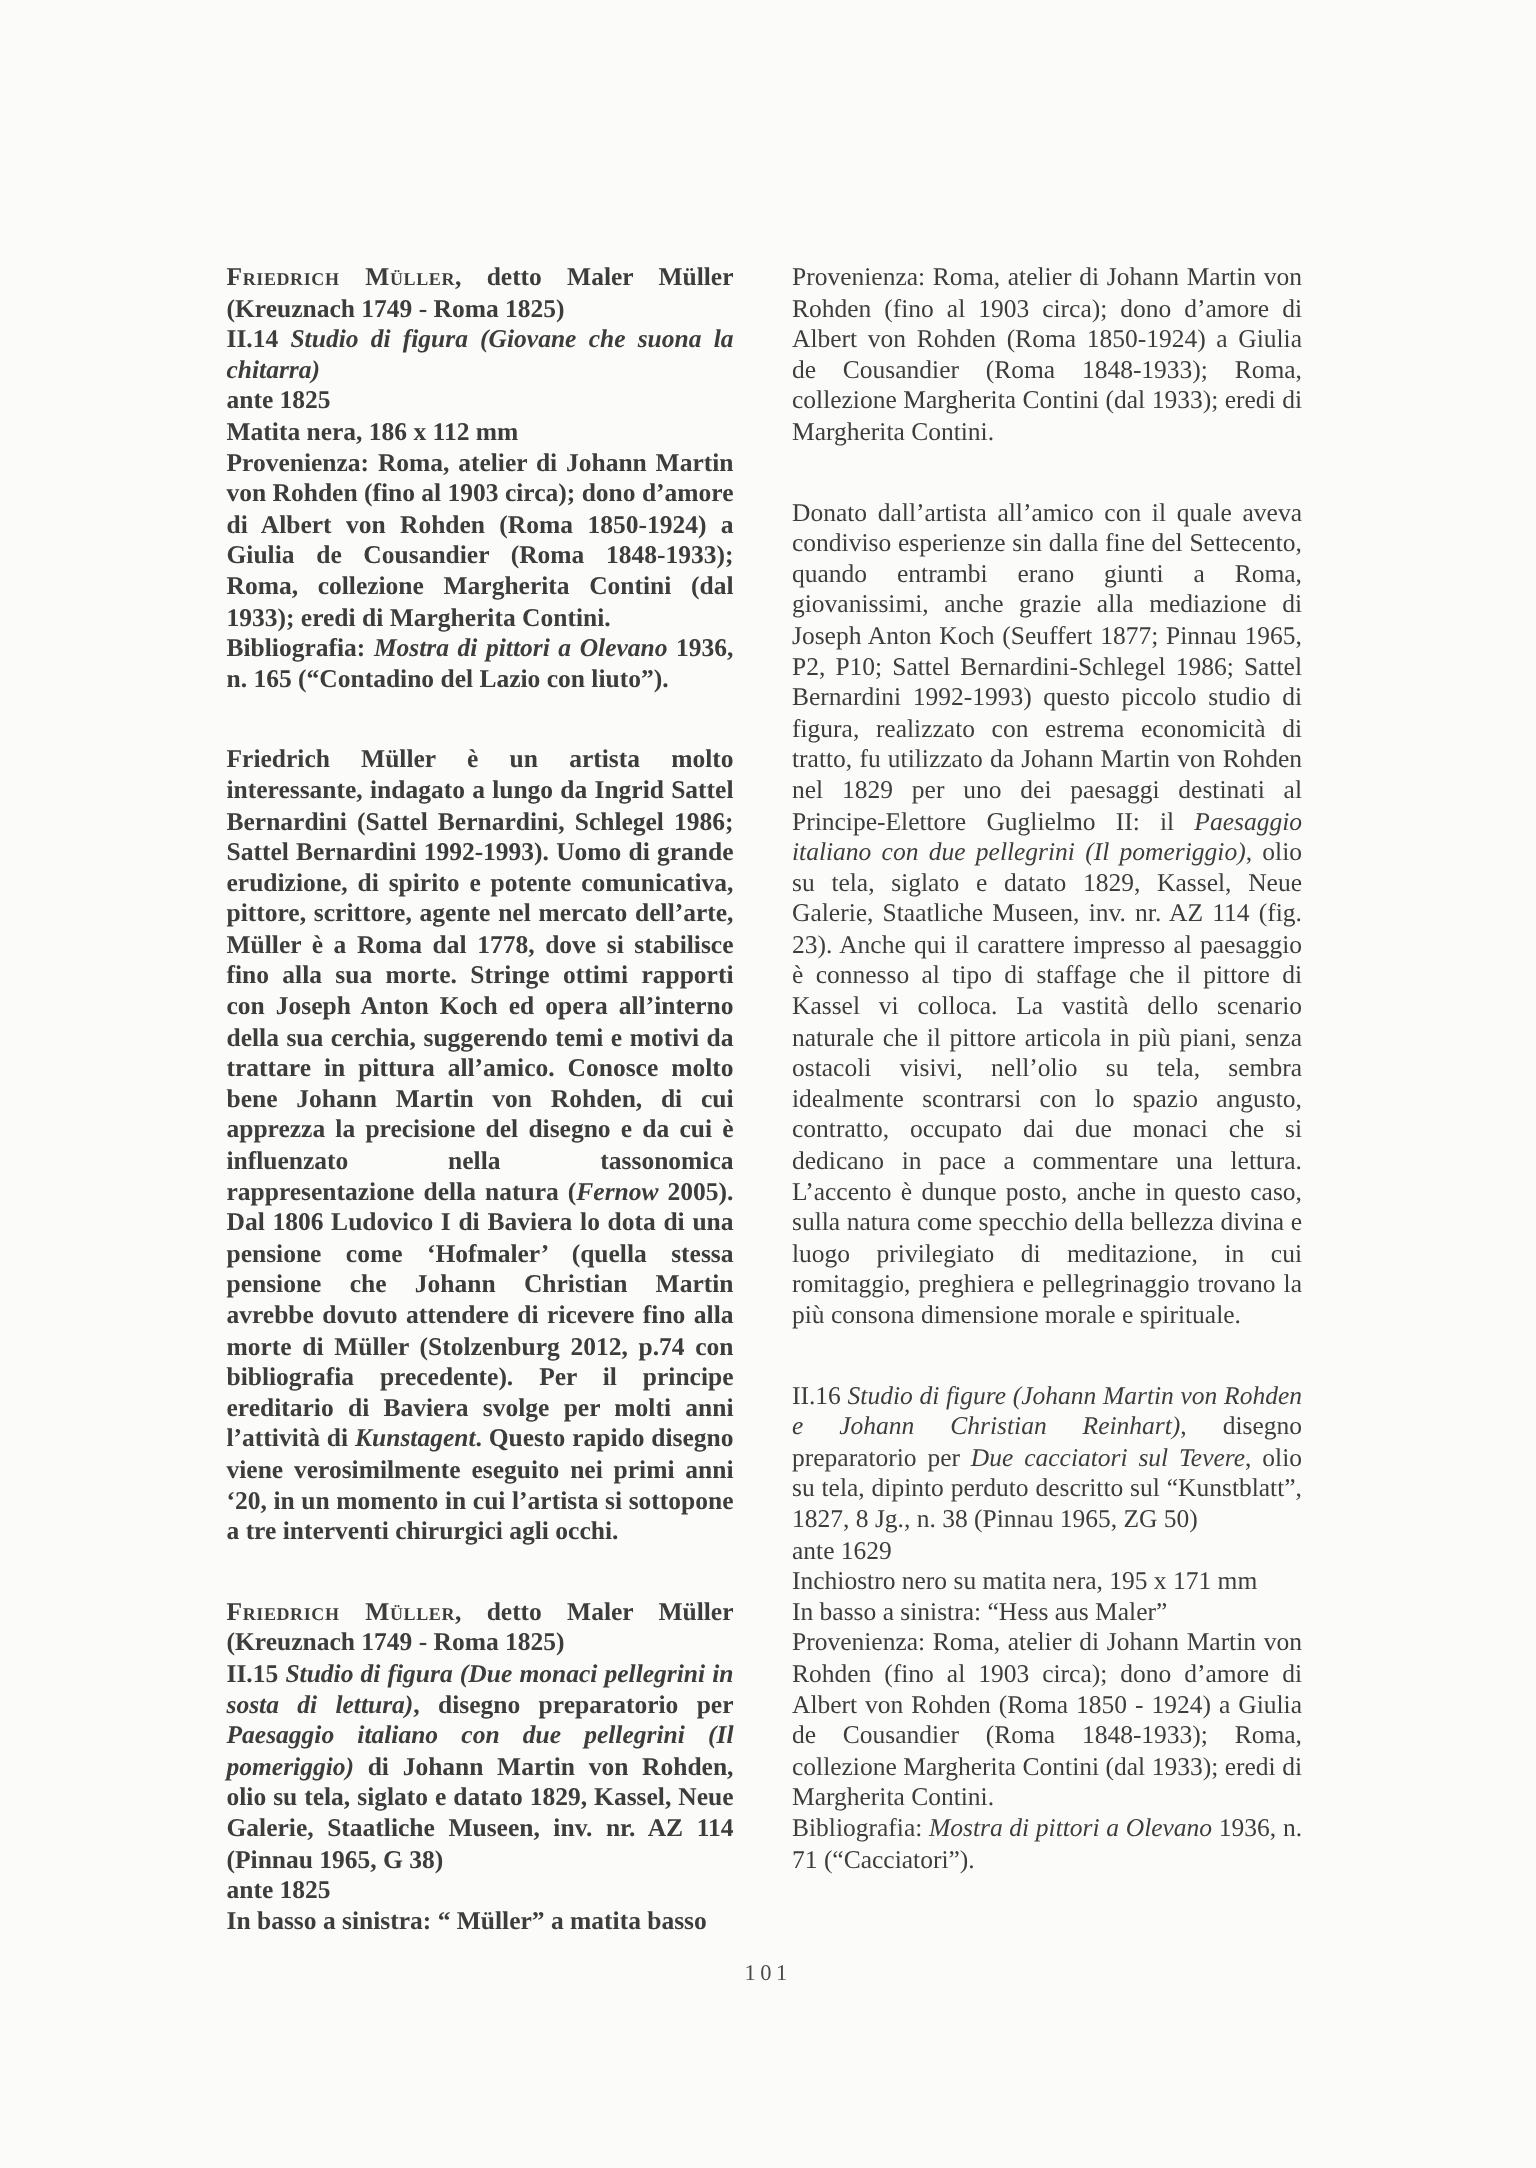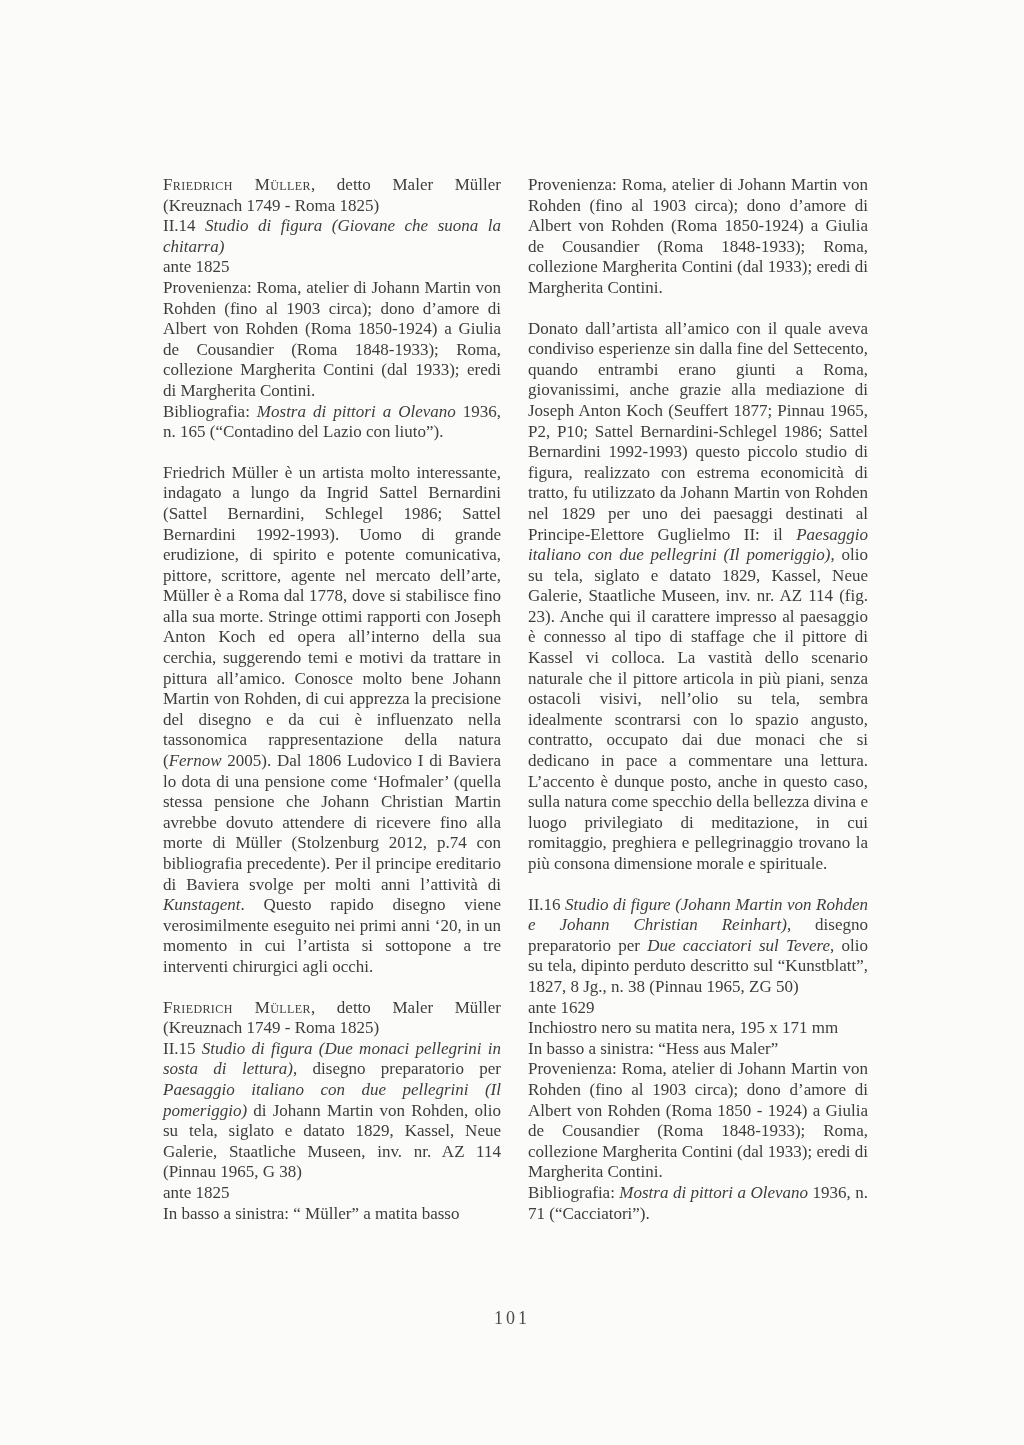--- a/index.html
+++ b/index.html
@@ -15,51 +15,52 @@
     font-family: "Liberation Serif", "DejaVu Serif", serif;
     color: #3d3d3d;
     overflow: hidden;
   }
   .column {
     position: absolute;
     top: 175px;
     font-size: 17px;
     line-height: 20.6px;
   }
-  .column-left  { left: 163px; width: 338px; }
+  .column-left  { left: 151px; width: 338px; font-weight: bold; }
   .column-right { left: 528px; width: 340px; }
-  .block + .block { margin-top: 20px; }
+  .block + .block { margin-top: 33px; }
   .par {
     margin: 0;
     text-align: justify;
     text-justify: inter-word;
   }
   .seg-n  { font-style: normal; }
   .seg-i  { font-style: italic; }
   .seg-sc { font-variant: small-caps; letter-spacing: 0.4px; }
   .footer {
     position: absolute;
     top: 1308px;
     left: 0;
     width: 100%;
     text-align: center;
-    font-size: 18px;
+    font-size: 15px;
     letter-spacing: 3px;
     color: #4a4a4a;
   }
 </style>
 </head>
 <body>
 
 <div class="page">
   <div class="column column-left">
       <div class="block">
         <p class="par"><span class="seg-sc">Friedrich Müller</span><span class="seg-n">, detto Maler Müller (Kreuznach 1749 - Roma 1825)</span></p>
         <p class="par"><span class="seg-n">II.14 </span><span class="seg-i">Studio di figura (Giovane che suona la chitarra)</span></p>
         <p class="par"><span class="seg-n">ante 1825</span></p>
+        <p class="par"><span class="seg-n">Matita nera, 186 x 112 mm</span></p>
         <p class="par"><span class="seg-n">Provenienza: Roma, atelier di Johann Martin von Rohden (fino al 1903 circa); dono d’amore di Albert von Rohden (Roma 1850-1924) a Giulia de Cousandier (Roma 1848-1933); Roma, collezione Margherita Contini (dal 1933); eredi di Margherita Contini.</span></p>
         <p class="par"><span class="seg-n">Bibliografia: </span><span class="seg-i">Mostra di pittori a Olevano</span><span class="seg-n"> 1936, n. 165 (“Contadino del Lazio con liuto”).</span></p>
       </div>
       <div class="block">
         <p class="par"><span class="seg-n">Friedrich Müller è un artista molto interessante, indagato a lungo da Ingrid Sattel Bernardini (Sattel Bernardini, Schlegel 1986; Sattel Bernardini 1992-1993). Uomo di grande erudizione, di spirito e potente comunicativa, pittore, scrittore, agente nel mercato dell’arte, Müller è a Roma dal 1778, dove si stabilisce fino alla sua morte. Stringe ottimi rapporti con Joseph Anton Koch ed opera all’interno della sua cerchia, suggerendo temi e motivi da trattare in pittura all’amico. Conosce molto bene Johann Martin von Rohden, di cui apprezza la precisione del disegno e da cui è influenzato nella tassonomica rappresentazione della natura (</span><span class="seg-i">Fernow</span><span class="seg-n"> 2005). Dal 1806 Ludovico I di Baviera lo dota di una pensione come ‘Hofmaler’ (quella stessa pensione che Johann Christian Martin avrebbe dovuto attendere di ricevere fino alla morte di Müller (Stolzenburg 2012, p.74 con bibliografia precedente). Per il principe ereditario di Baviera svolge per molti anni l’attività di </span><span class="seg-i">Kunstagent</span><span class="seg-n">. Questo rapido disegno viene verosimilmente eseguito nei primi anni ‘20, in un momento in cui l’artista si sottopone a tre interventi chirurgici agli occhi.</span></p>
       </div>
       <div class="block">
         <p class="par"><span class="seg-sc">Friedrich Müller</span><span class="seg-n">, detto Maler Müller (Kreuznach 1749 - Roma 1825)</span></p>
         <p class="par"><span class="seg-n">II.15 </span><span class="seg-i">Studio di figura (Due monaci pellegrini in sosta di lettura)</span><span class="seg-n">, disegno preparatorio per </span><span class="seg-i">Paesaggio italiano con due pellegrini (Il pomeriggio)</span><span class="seg-n"> di Johann Martin von Rohden, olio su tela, siglato e datato 1829, Kassel, Neue Galerie, Staatliche Museen, inv. nr. AZ 114 (Pinnau 1965, G 38)</span></p>
         <p class="par"><span class="seg-n">ante 1825</span></p>

